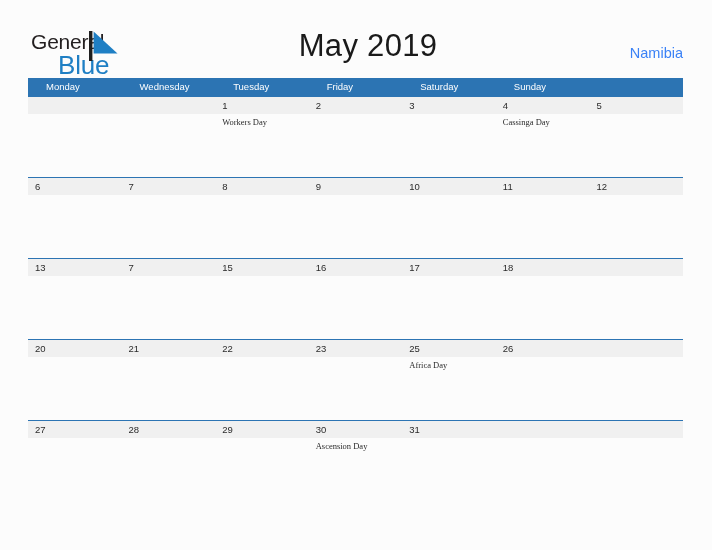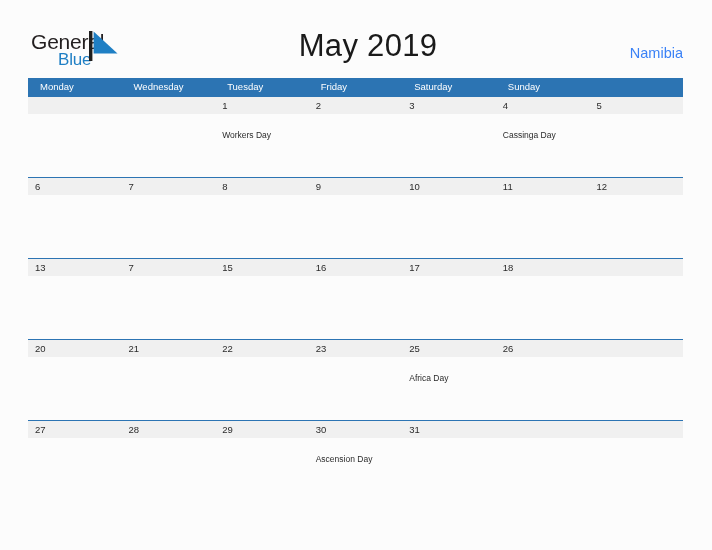--- a/index.html
+++ b/index.html
@@ -42,21 +42,21 @@
     top: 0;
     font-size: 21px;
     letter-spacing: -0.2px;
     color: #231F20;
     font-family: "Liberation Sans", sans-serif;
   }
   .logo-blue {
     position: absolute;
     left: 27px;
     top: 20px;
-    font-size: 17px;
+    font-size: 26px;
     letter-spacing: -0.2px;
     color: #1F7FC4;
     font-family: "Liberation Sans", sans-serif;
   }
   .logo-flag {
     position: absolute;
     left: 58px;
     top: 1px;
     width: 29px;
     height: 30px;
@@ -97,21 +97,21 @@
     width: 655px;
     height: 18px;
     background: #2C74B3;
   }
   .weekday-cell {
     width: 93.571px;
     height: 18px;
     line-height: 18px;
     color: #FFFFFF;
     font-size: 9.5px;
-    padding-left: 12px;
+    padding-left: 18px;
     box-sizing: border-box;
     font-family: "Liberation Sans", sans-serif;
   }
 
   .week-row {
     width: 655px;
     height: 81px;
     border-top: 1.4px solid #2C74B3;
     box-sizing: border-box;
     position: relative;
@@ -143,25 +143,25 @@
   .day-num {
     display: block;
     height: 17px;
     line-height: 17px;
     font-size: 9.5px;
     color: #2B2B2B;
     font-family: "Liberation Sans", sans-serif;
   }
   .day-event {
     display: block;
-    margin-top: 16px;
+    margin-top: 3px;
     font-size: 8.5px;
     line-height: 11px;
     color: #2B2B2B;
-    font-family: Liberation Sans, sans-serif;
+    font-family: Liberation Serif, serif;
   }
 </style>
 </head>
 <body>
 
 <div class="page">
 
   <div class="header">
 
     <div class="logo">

